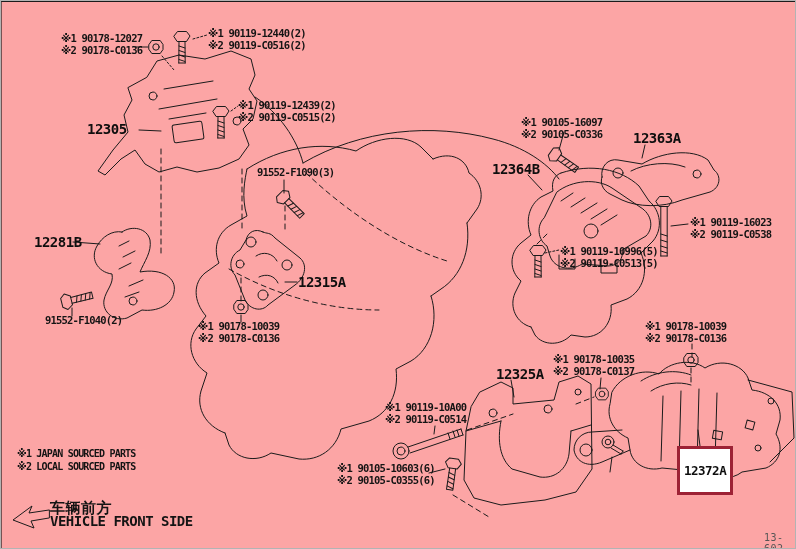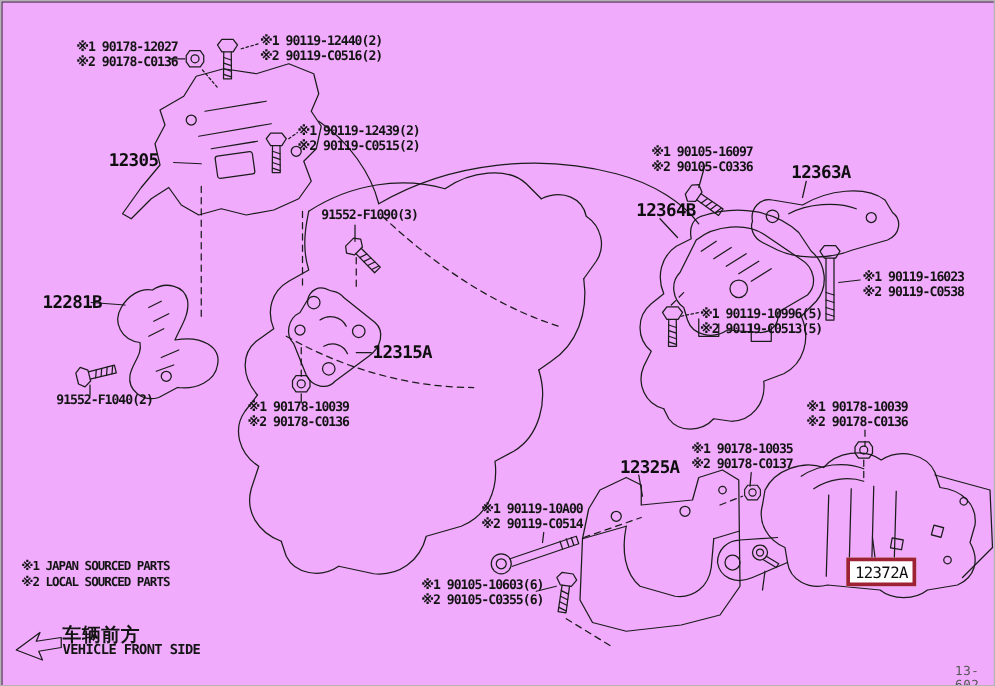--- a/index.html
+++ b/index.html
@@ -1,45 +1,45 @@
 <!DOCTYPE html>
 <html><head>
 <meta charset="utf-8">
 <style>
   * { box-sizing: border-box; }
   html,body { margin:0; padding:0; background:#e9e9e9; }
   #stage {
     position:relative; width:796px; height:549px;
-    background:#f0abfc; overflow:hidden; border:1px solid #b3b3b3;
+    background:#fca5a5; overflow:hidden; border:1px solid #b3b3b3;
     font-family:"DejaVu Sans Mono","DejaVu Sans",monospace;
   }
   svg.art { position:absolute; left:0; top:0; }
   svg.art path, svg.art circle, svg.art rect, svg.art ellipse {
     fill:none; stroke:#1b1b1b; stroke-width:1; stroke-linecap:round; stroke-linejoin:round;
   }
   .callout {
     position:absolute; font-weight:bold; font-size:10.5px; line-height:12px;
     letter-spacing:-0.8px; color:#141414; white-space:nowrap;
   }
   .callout span { display:block; }
   .part-id {
     position:absolute; font-weight:bold; font-size:14px; letter-spacing:-0.5px;
     color:#0e0e0e; white-space:nowrap;
   }
   .part-box {
     position:absolute; border:3px solid #9d2235; background:#fff;
-    padding:1px 4px; font-weight:normal; font-size:12.5px; letter-spacing:-0.5px;
+    padding:14px 4px; font-weight:bold; font-size:12.5px; letter-spacing:-0.5px;
     color:#0e0e0e; white-space:nowrap;
   }
   .legend {
     position:absolute; left:16px; top:447px; font-weight:bold; font-size:10px;
     line-height:12.5px; letter-spacing:-0.8px; color:#141414;
   }
   .front-cn { position:absolute; left:49px; top:498px; font-weight:bold; font-size:15px; color:#141414; letter-spacing:0.5px; }
-  .front-en { position:absolute; left:49px; top:512px; font-weight:bold; font-size:11px; letter-spacing:-0.5px; color:#141414; }
+  .front-en { position:absolute; left:49px; top:512px; font-weight:bold; font-size:14px; letter-spacing:-0.5px; color:#141414; }
   .page-code { position:absolute; left:739px; top:531px; font-size:10px; color:#555; letter-spacing:0.5px;margin-left:24px; }
 </style>
 </head>
 <body>
 
 <div id="stage">
 
   <svg class="art" width="796" height="549" viewBox="0 0 796 549">
     <defs>
       <g id="g-nut">
@@ -250,21 +250,21 @@
   </div>
   <div class="callout" style="left:336px;top:461px">
     <span>※1 90105-10603(6)</span>
     <span>※2 90105-C0355(6)</span>
   </div>
 
   <div class="part-id" style="left:86px;top:120px">12305</div>
   <div class="part-id" style="left:33px;top:233px">12281B</div>
   <div class="part-id" style="left:297px;top:273px">12315A</div>
   <div class="part-id" style="left:632px;top:129px">12363A</div>
-  <div class="part-id" style="left:508px;top:160px">12364B</div>
+  <div class="part-id" style="left:491px;top:160px">12364B</div>
   <div class="part-id" style="left:495px;top:365px">12325A</div>
 
   <div class="part-box" style="left:676px;top:445px">
     <span>12372A</span>
   </div>
 
   <div class="legend">
     <div>※1 JAPAN SOURCED PARTS</div>
     <div>※2 LOCAL SOURCED PARTS</div>
   </div>

